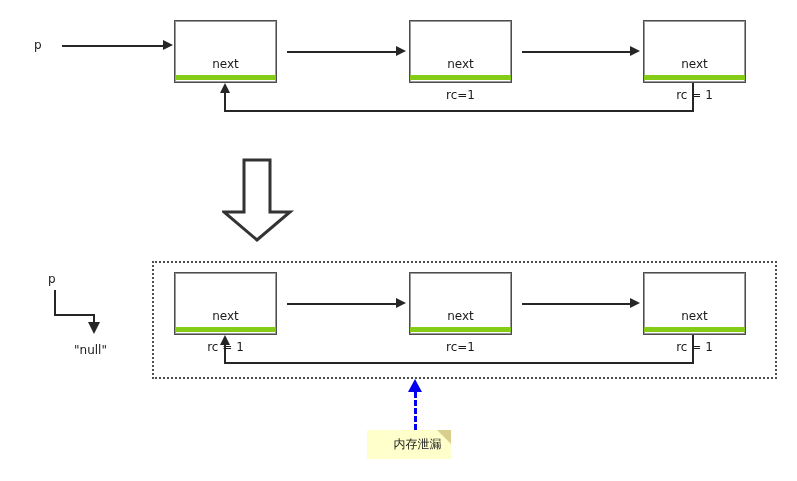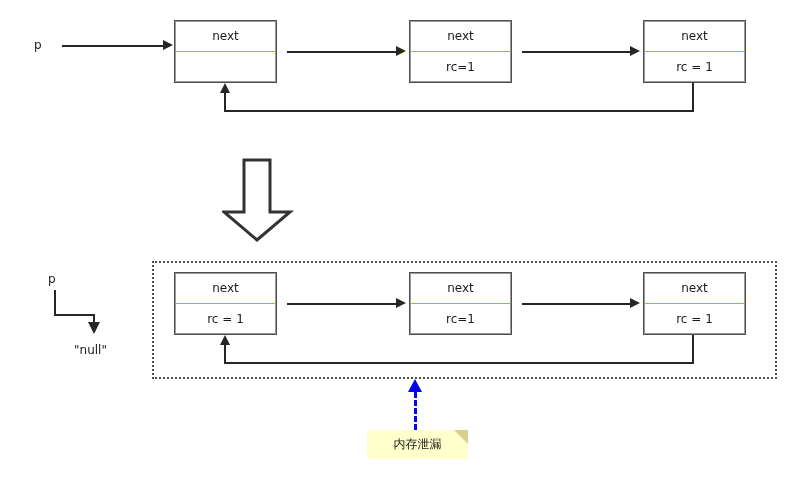--- a/index.html
+++ b/index.html
@@ -29,21 +29,22 @@
   }
   .node .cell {
     height: 31px;
     line-height: 31px;
     text-align: center;
     font-size: 12px;
     color: #1a1a1a;
     box-sizing: border-box;
   }
   .node .cell.top {
-    border-bottom: 1px solid #84cc16;
+    border-bottom: 5px solid #84cc16;
+    margin-top: 28px;
   }
   
   .lbl {
     position: absolute;
     font-size: 12px;
     color: #1a1a1a;
     white-space: nowrap;
   }
   
   .hline {
@@ -97,21 +98,21 @@
     position: absolute;
     width: 0; height: 0;
     border-left: 7px solid transparent;
     border-right: 7px solid transparent;
     border-bottom: 13px solid #0000ee;
   }
   
   .note {
     position: absolute;
     background: #ffffcc;
-    width: 101px;
+    width: 84px;
     height: 29px;
   }
   .note .fold {
     position: absolute;
     top: 0; right: 0;
     width: 0; height: 0;
     border-top: 14px solid #d9cf8c;
     border-left: 14px solid transparent;
   }
   .note .note-text {

